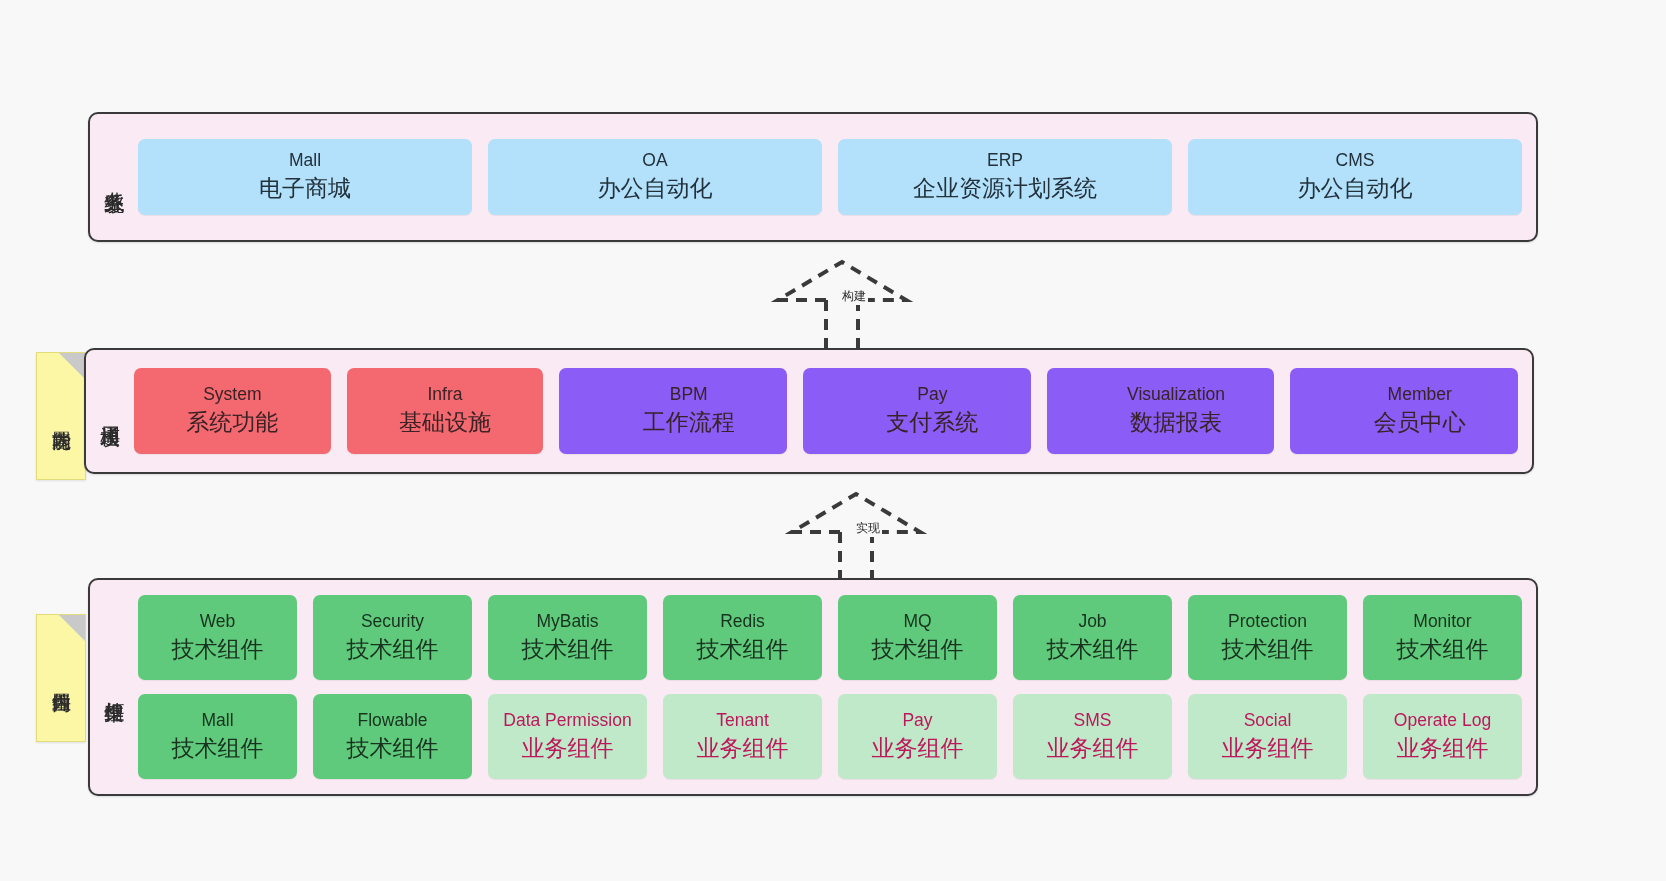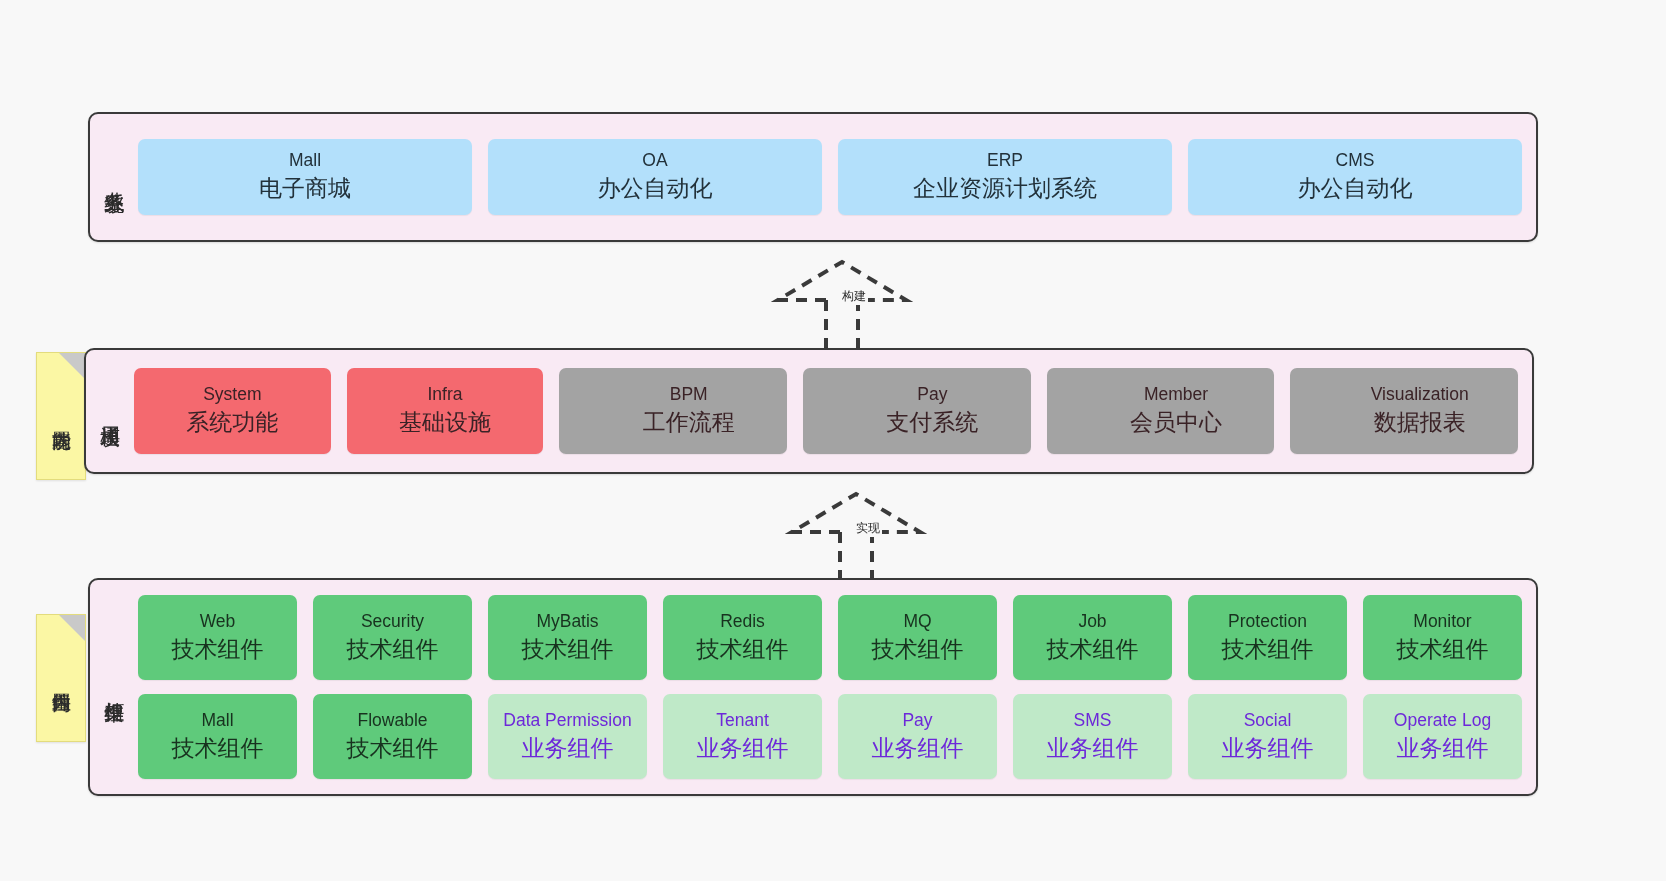--- a/index.html
+++ b/index.html
@@ -74,25 +74,25 @@
     box-shadow:0 1px 1px rgba(0,0,0,.06);
   }
   .card .t1{font-size:17.5px;}
   .card .t2{font-size:23px;}
 
   .biz-row{height:76px;}
   .card.blue{background:#b3e0fb;}
 
   .mod-row{height:86px;}
   .card.red{background:#f4696f;color:#3a2226;}
-  .card.pink{background:#a3a3a3;color:#3a2226;padding-left:37px;}
+  .card.pink{background:#8b5cf6;color:#3a2226;padding-left:37px;}
 
   .fw-row{height:85px;}
   .card.green{background:#5fca7b;color:#18321f;}
-  .card.lgreen{background:#bfe9c8;color:#6d28d9;}
+  .card.lgreen{background:#bfe9c8;color:#be185d;}
 
   
   .sticky{
     position:absolute;
     background:#fbf7a4;
     border:1px solid #e3dc7d;
     box-sizing:border-box;
     display:flex;
     align-items:center;
     justify-content:center;
@@ -186,26 +186,26 @@
           </div>
           <div class="card pink">
             <div class="t1">BPM</div>
             <div class="t2">工作流程</div>
           </div>
           <div class="card pink">
             <div class="t1">Pay</div>
             <div class="t2">支付系统</div>
           </div>
           <div class="card pink">
+            <div class="t1">Visualization</div>
+            <div class="t2">数据报表</div>
+          </div>
+          <div class="card pink">
             <div class="t1">Member</div>
             <div class="t2">会员中心</div>
-          </div>
-          <div class="card pink">
-            <div class="t1">Visualization</div>
-            <div class="t2">数据报表</div>
           </div>
         </div>
     </div>
   </div>
 
   <div class="arrow" style="left:776px;top:490px;">
     <svg width="160" height="96" viewBox="0 0 160 96">
       <path d="M64 42 L64 96 M96 42 L96 96" stroke="#3a3a3a" stroke-width="4" fill="none" stroke-dasharray="11 8" stroke-linecap="butt"></path>
       <path d="M64 42 L16 42 L80 4 L144 42 L96 42" stroke="#3a3a3a" stroke-width="4" fill="none" stroke-dasharray="11 8" stroke-linejoin="miter" stroke-linecap="butt"></path>
     </svg>

